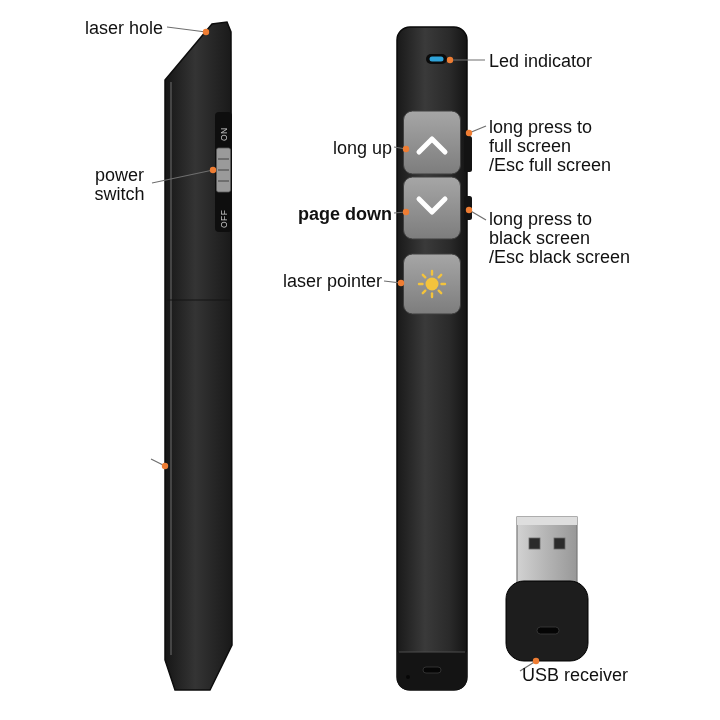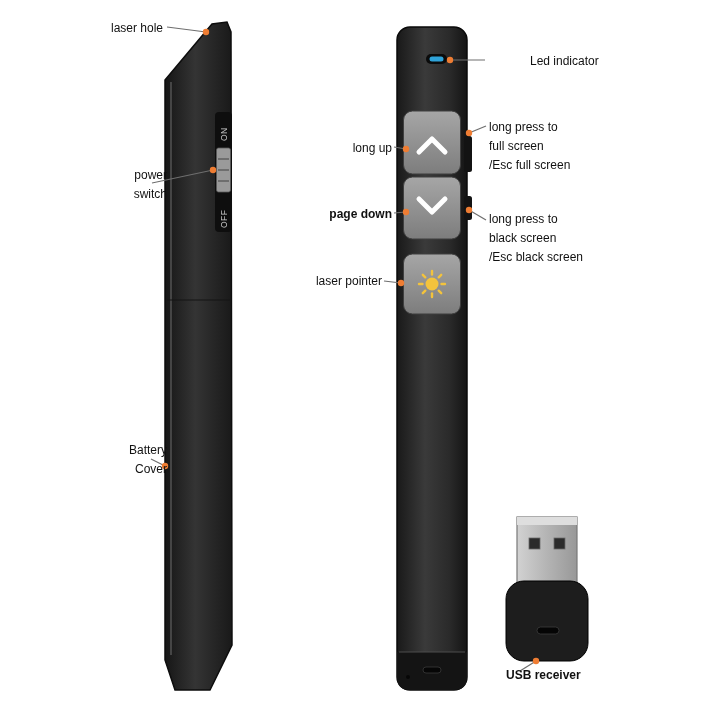--- a/index.html
+++ b/index.html
@@ -2,25 +2,25 @@
 <html><head>
 <meta charset="utf-8">
 <style>
   html,body{margin:0;padding:0;background:#ffffff;}
   .canvas{
     position:relative;width:720px;height:720px;background:#ffffff;overflow:hidden;
     font-family:"Liberation Sans", sans-serif;color:#111111;
   }
   .scene{position:absolute;left:0;top:0;}
   .label{
-    position:absolute;font-size:12px;line-height:19px;color:#111111;
+    position:absolute;font-size:18px;line-height:19px;color:#111111;
     white-space:pre-line;
   }
   .label.right{text-align:right;}
-  .label.center{text-align:right;}
+  .label.center{text-align:center;}
 </style>
 </head>
 <body>
 
 <div class="canvas">
 
   <svg class="scene" width="720" height="720" viewBox="0 0 720 720">
     <defs>
       <linearGradient id="sideGrad" x1="0" y1="0" x2="1" y2="0">
         <stop offset="0" stop-color="#161616"></stop>
@@ -116,27 +116,25 @@
       <circle cx="406" cy="212" r="3.2"></circle>
       <circle cx="469" cy="210" r="3.2"></circle>
       <circle cx="401" cy="283" r="3.2"></circle>
       <circle cx="536" cy="661" r="3.2"></circle>
     </g>
   </svg>
 
   <div class="label right" style="top:19px;  left:60px;  width:103px;">laser hole</div>
   <div class="label center" style="top:166px; left:72px;  width:95px;">power
 switch</div>
-  <div class="label center" style="top:441px; left:72px;  width:95px;">Battery
-Cover</div>
-  <div class="label" style="top:52px;  left:489px;margin-left:41px;">Led indicator</div>
+  <div class="label" style="top:52px;  left:489px;">Led indicator</div>
   <div class="label right" style="top:139px; left:300px; width:92px;">long up</div>
   <div class="label" style="top:118px; left:489px;">long press to
 full screen
 /Esc full screen</div>
   <div class="label right" style="top:205px; left:290px; width:102px;font-weight:bold;">page down</div>
   <div class="label" style="top:210px; left:489px;">long press to
 black screen
 /Esc black screen</div>
   <div class="label right" style="top:272px; left:280px; width:102px;">laser pointer</div>
-  <div class="label" style="top:666px; left:506px;font-weight:bold;">USB receiver</div>
+  <div class="label" style="top:666px; left:522px;">USB receiver</div>
 
 </div>
 
 </body></html>

